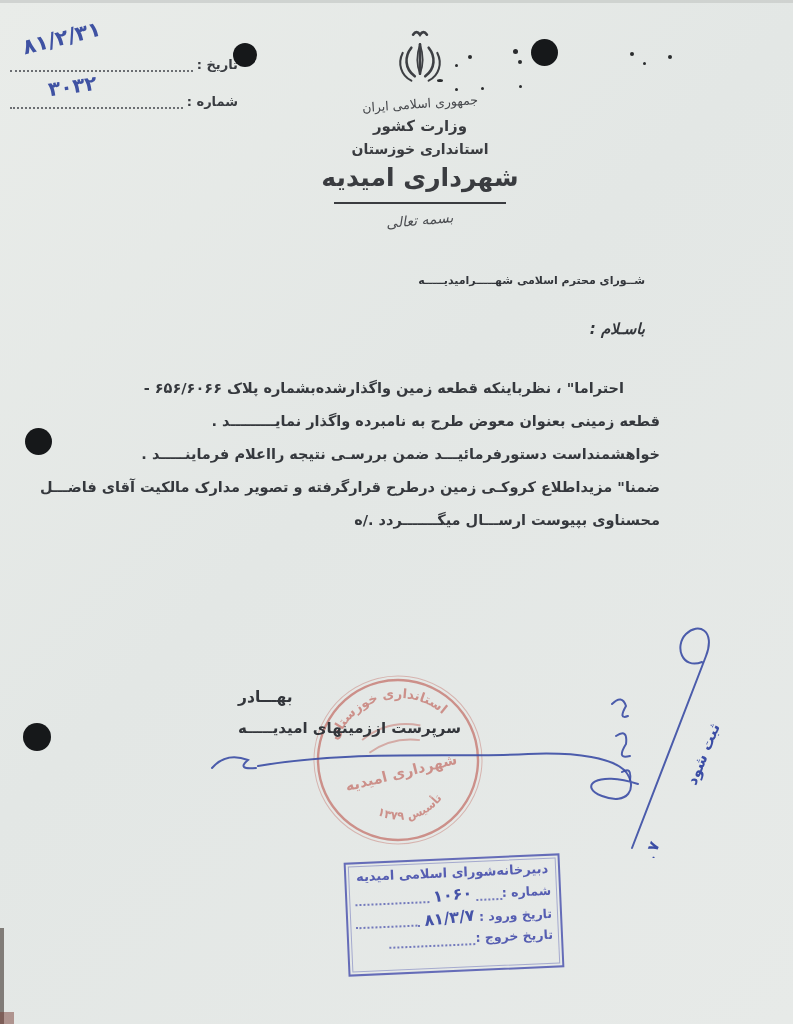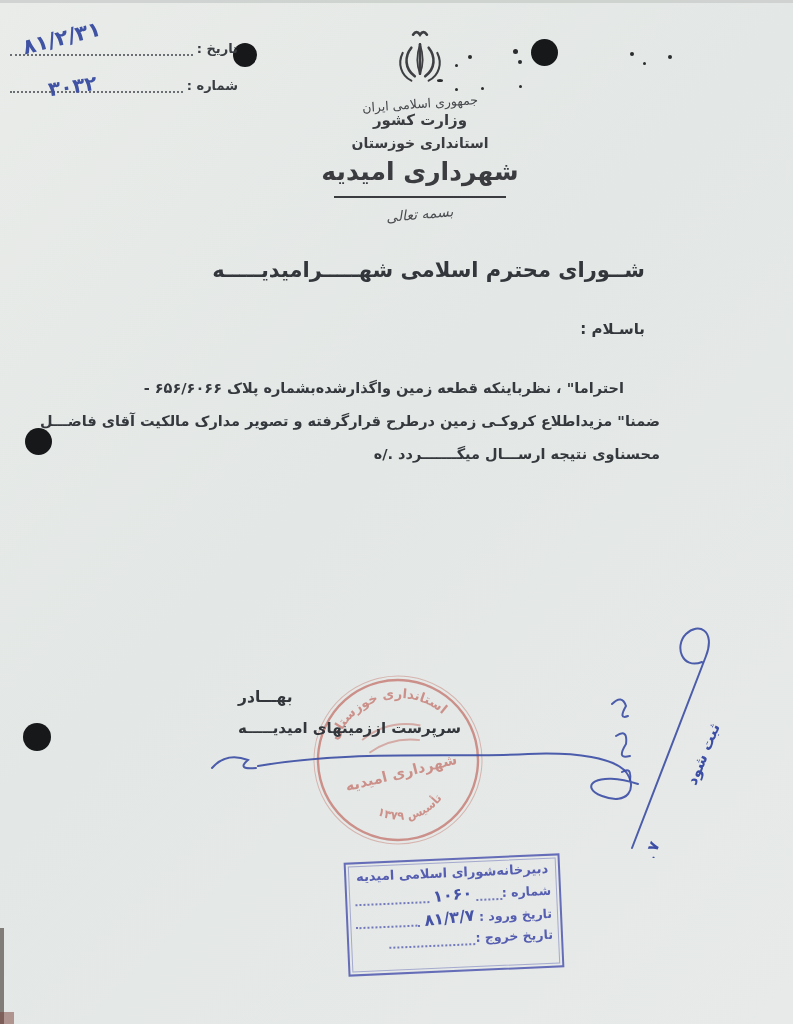--- a/index.html
+++ b/index.html
@@ -10,41 +10,41 @@
   }
   .abs{position:absolute;}
   
   .hole{position:absolute;border-radius:50%;background:#16181a;}
   .speck{position:absolute;border-radius:50%;background:#2a2c2e;}
   .edge-left{position:absolute;left:0;top:928px;width:4px;height:96px;background:#4c423d;opacity:.65;}
   .edge-top{position:absolute;left:0;top:0;width:100%;height:3px;background:#c9cdca;opacity:.8;}
   .edge-corner{position:absolute;left:0;top:1012px;width:14px;height:12px;background:#7a4038;opacity:.5;}
 
   
-  .meta{left:10px;top:40px;width:228px;font-size:13px;font-weight:bold;color:#3a3d42;}
+  .meta{left:10px;top:56px;width:228px;font-size:13px;font-weight:bold;color:#3a3d42;}
   .meta-row{display:flex;align-items:flex-end;margin-bottom:21px;}
   .meta-label{white-space:nowrap;padding-left:4px;}
   .dots{flex:1;border-bottom:2px dotted #6b6e72;height:14px;}
   .hand{color:#3f52a3;font-weight:bold;letter-spacing:2px;}
   .hw-date{left:22px;top:26px;font-size:21px;transform:rotate(-14deg);}
   .hw-num{left:48px;top:74px;font-size:20px;transform:rotate(-8deg);}
 
   
   .letterhead{left:290px;top:28px;width:260px;text-align:center;color:#3a3c40;}
   .emblem{margin:0 auto;}
   .lh-country{font-size:12.5px;transform:rotate(-4deg);margin-top:2px;color:#45474b;}
-  .lh-ministry{font-size:15px;font-weight:bold;letter-spacing:1px;}
+  .lh-ministry{font-size:15px;font-weight:bold;margin-top:6px;letter-spacing:1px;}
   .lh-gov{font-size:14px;font-weight:bold;margin-top:6px;letter-spacing:2px;}
   .lh-city{font-size:25px;font-weight:bold;margin-top:6px;letter-spacing:1px;}
   .lh-rule{width:172px;border:0;border-top:2px solid #3a3c40;margin:10px auto 6px auto;}
   .besmele{font-size:14px;font-style:italic;color:#4a4c50;transform:rotate(-5deg);display:inline-block;}
 
   
-  .recipient{right:148px;top:258px;font-size:21px;font-weight:bold;letter-spacing:.5px;}
-  .salutation{right:148px;top:320px;font-size:15px;font-weight:bold;}
+  .recipient{right:148px;top:274px;font-size:11px;font-weight:bold;letter-spacing:.5px;}
+  .salutation{right:148px;top:320px;font-size:15px;font-weight:bold;font-style:italic;}
   .body-text{right:133px;top:372px;width:562px;font-size:14.5px;font-weight:600;line-height:33px;color:#35383d;}
   .body-line{white-space:nowrap;}
   .body-line.indent{padding-right:36px;}
 
   
   .sig-block{left:238px;top:688px;width:264px;text-align:left;font-weight:bold;color:#33363b;}
   .sig-name{font-size:15.5px;letter-spacing:1px;}
   .sig-title{font-size:15px;margin-top:13px;letter-spacing:.5px;}
 
   .round-stamp{left:308px;top:672px;opacity:.55;transform:rotate(-14deg);}
@@ -114,22 +114,24 @@
   <div class="lh-city">شهرداری امیدیه</div>
   <hr class="lh-rule">
   <span class="besmele">بسمه تعالی</span>
 </div>
 
 <div class="abs recipient">شــورای محترم اسلامی شهـــــرامیدیـــــه</div>
 <div class="abs salutation">باسـلام :</div>
 
 <div class="abs body-text">
   <div class="body-line indent">احتراما" ،   نظرباینکه  قطعه زمین واگذارشده‌بشماره پلاک ۶۵۶/۶۰۶۶ -</div>
+  <div class="body-line">قطعه زمینی بعنوان معوض طرح به نامبرده واگذار نمایـــــــــد .</div>
+  <div class="body-line">خواهشمنداست دستورفرمائیـــد ضمن بررسـی نتیجه رااعلام فرماینـــــد .</div>
   <div class="body-line">ضمنا" مزیداطلاع کروکـی زمین درطرح قرارگرفته و تصویر مدارک مالکیت آقای فاضـــل</div>
-  <div class="body-line">محسناوی نتیجه ارســـال میگـــــــردد ./ه</div>
+  <div class="body-line">محسناوی بپیوست ارســـال میگـــــــردد ./ه</div>
 </div>
 
 <svg class="abs round-stamp" width="180" height="176" viewBox="0 0 180 176">
   <defs>
     <path id="arcTop" d="M24,92 A66,66 0 0 1 156,92"></path>
     <path id="arcBot" d="M38,96 A52,52 0 0 0 142,96"></path>
   </defs>
   <circle cx="90" cy="88" r="80" fill="none" stroke="#b9493f" stroke-width="2.4"></circle>
   <circle cx="90" cy="88" r="84" fill="none" stroke="#b9493f" stroke-width="1" opacity=".6"></circle>
   <text font-size="13" font-weight="bold" fill="#b9493f" text-anchor="middle" font-family="DejaVu Sans, sans-serif">

